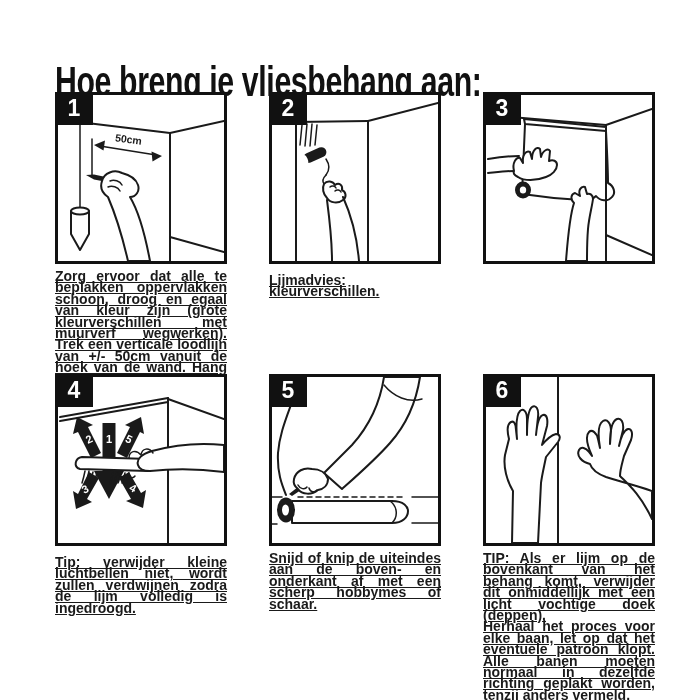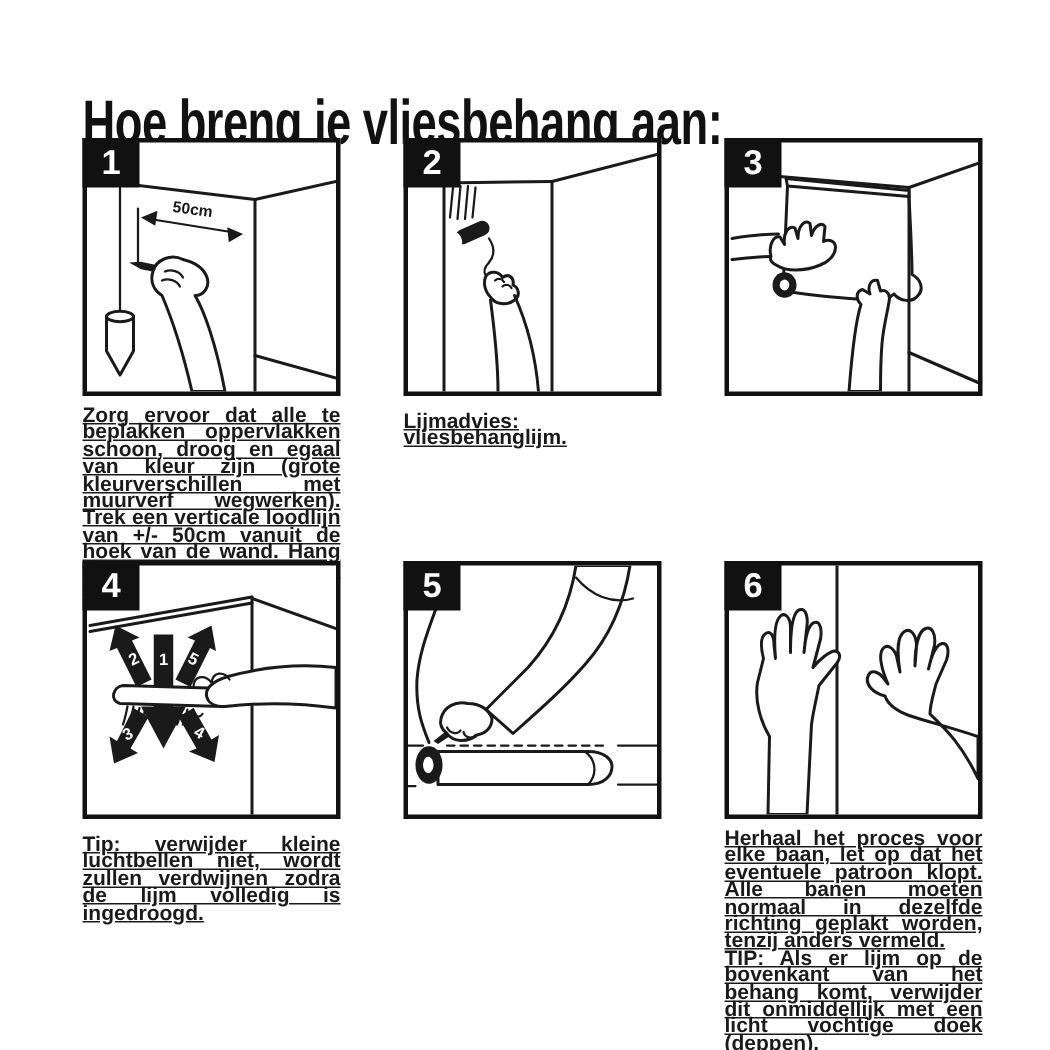--- a/index.html
+++ b/index.html
@@ -97,21 +97,21 @@
       <path class="ln th" d="M54,64 C58,70 58,75 54,80"></path>
       <g>
         <path class="ln th" d="M54,80 C51,83 50,86 52,89"></path>
         <path class="fw" d="M52,89 C55,85 61,86 63,90 C67,87 71,90 70,95 C74,97 75,102 71,105 C66,109 58,108 55,103 C51,99 50,93 52,89 Z"></path>
         <path class="ln th" d="M58,92 C60,90 63,91 64,93 M63,96 C65,94 68,95 69,97"></path>
         <path class="ln" d="M71,102 C80,122 85,142 87,166 M55,105 C58,128 60,146 60,166"></path>
       </g>
     </svg>
   </div>
   <div class="caption">
-    <p class="gap">Lijmadvies: vliesbehanglijm.</p>
+    <p class="gap">Lijmadvies: kleurverschillen.</p>
   </div>
 </div>
 
 <div class="cell" id="c3">
   <div class="panel">
     <div class="badge">3</div>
     <svg class="art" width="166" height="166" viewBox="0 0 166 166">
       <g>
         <path class="ln" d="M2,20 L120,30"></path>
         <path class="ln" d="M120,30 L166,14"></path>
@@ -198,28 +198,31 @@
         <path class="fw" d="M112,0 C108,26 98,48 80,68 C70,78 60,88 52,96 L70,112 C88,96 104,82 118,66 C134,48 144,26 148,0 Z"></path>
         <path class="ln th" d="M112,8 C122,20 136,26 150,22"></path>
       </g>
       <g>
         <path class="fb" d="M17,117 L35,103 L38,107 L20,119 Z"></path>
         <path class="fw" d="M22,102 C24,94 32,90 40,92 C48,92 54,96 56,102 C56,108 52,112 46,113 C40,118 30,118 26,112 C22,109 21,106 22,102 Z"></path>
         <path class="ln th" d="M26,108 C28,112 33,113 35,110 M37,111 C38,115 43,116 45,113"></path>
       </g>
     </svg>
   </div>
+  <div class="caption">
+    <p>Snijd of knip de uiteindes aan de boven- en onderkant af met een scherp hobbymes of schaar.</p>
+  </div>
 </div>
 
 <div class="cell" id="c6">
   <div class="panel">
     <div class="badge">6</div>
     <svg class="art" width="166" height="166" viewBox="0 0 166 166">
       <path class="ln" d="M72,0 L72,166"></path>
       <path class="fw" d="M26,166 L27,114 C21,104 17,90 19,78 L23,62 C21,54 21,47 25,45 C28,43.5 30,47 30,53 L31,62 C30,50 30,38 34,34 C37,31 41,34 41,42 L41,58 C41,45 42,33 46,30 C50,27.5 53,32 52,40 L50,58 C51,47 53,39 57,38 C61,37 62,43 61,49 L56,68 C60,63 66,58 70,57 C74,57 75,61 72,65 L60,80 C58,90 56,98 55,106 L52,166 Z"></path>
       <path class="fw" d="M166,114 C148,108 132,104 120,100 C112,97 106,93 104,87 C96,85 90,79 93,73 C95,69 100,71 103,75 L106,79 C102,70 99,59 103,55 C106,52 111,56 112,62 L114,71 C112,59 112,47 117,44 C121,41.5 125,46 125,54 L124,67 C124,55 126,44 131,42 C135,40.5 138,45 137,53 L133,69 C135,60 138,53 142,52 C146,51.5 147,57 145,63 L138,79 C136,87 134,93 134,99 C142,107 154,117 166,142 Z"></path>
     </svg>
   </div>
   <div class="caption">
+    <p>TIP: Als er lijm op de bovenkant van het behang komt, verwijder dit onmiddellijk met een licht vochtige doek (deppen).</p>
     <p>Herhaal het proces voor elke baan, let op dat het eventuele patroon klopt. Alle banen moeten normaal in dezelfde richting geplakt worden, tenzij anders vermeld.</p>
-    <p>TIP: Als er lijm op de bovenkant van het behang komt, verwijder dit onmiddellijk met een licht vochtige doek (deppen).</p>
   </div>
 </div>
 
 </body></html>

